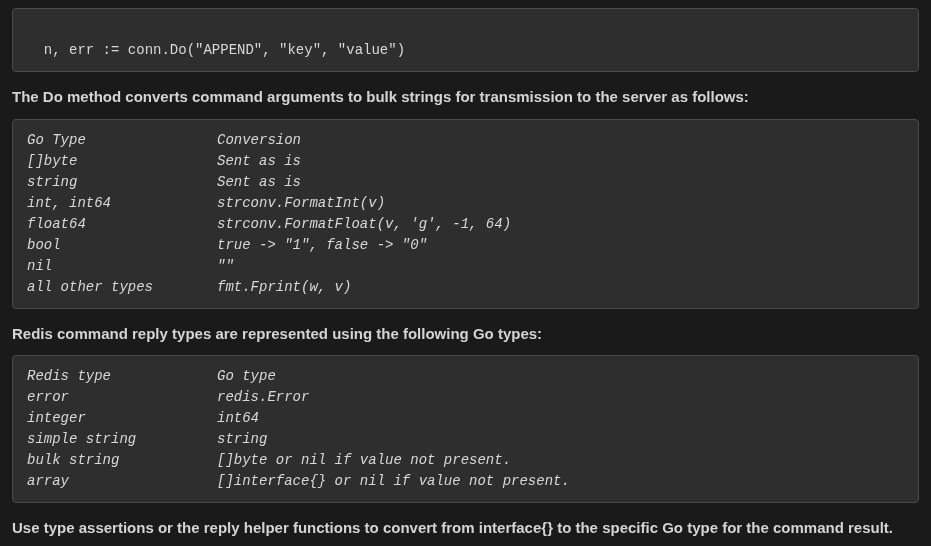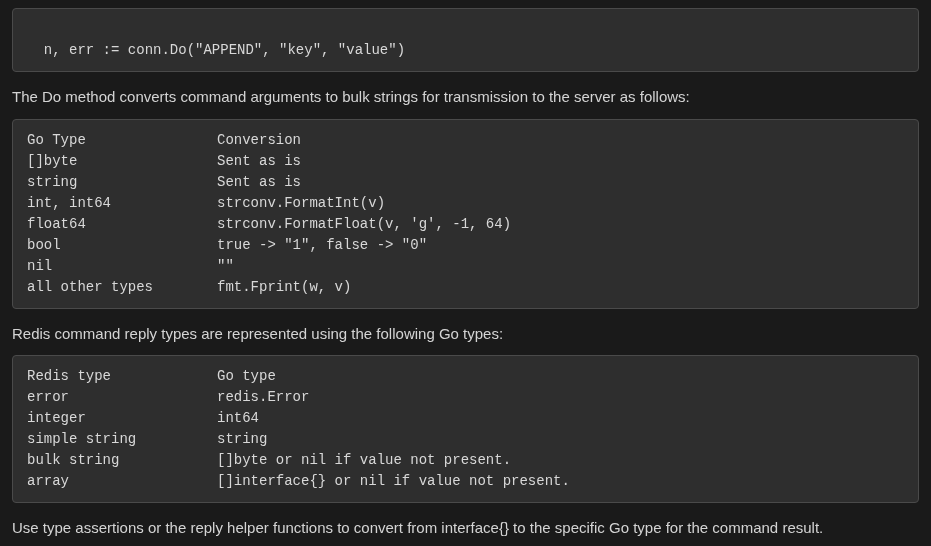--- a/index.html
+++ b/index.html
@@ -21,22 +21,23 @@
     font-family: Consolas, "Courier New", monospace;
     font-size: 14px;
     color: #d8d8d8;
     white-space: pre;
     overflow-x: auto;
     line-height: 1.5;
   }
   .prose {
     color: #d4d4d4;
     margin: 6px 0 10px 0;
+    font-weight: bold;
   }
-  .table-row { white-space: pre; }
+  .table-row { white-space: pre; font-style: italic; }
   .col-left { display: inline-block; width: 190px; }
 </style>
 </head>
 <body>
 
 <div class="code-block">
   <span>n, err := conn.Do("APPEND", "key", "value")</span>
 </div>
 
 <p class="prose">The Do method converts command arguments to bulk strings for transmission to the server as follows:</p>

